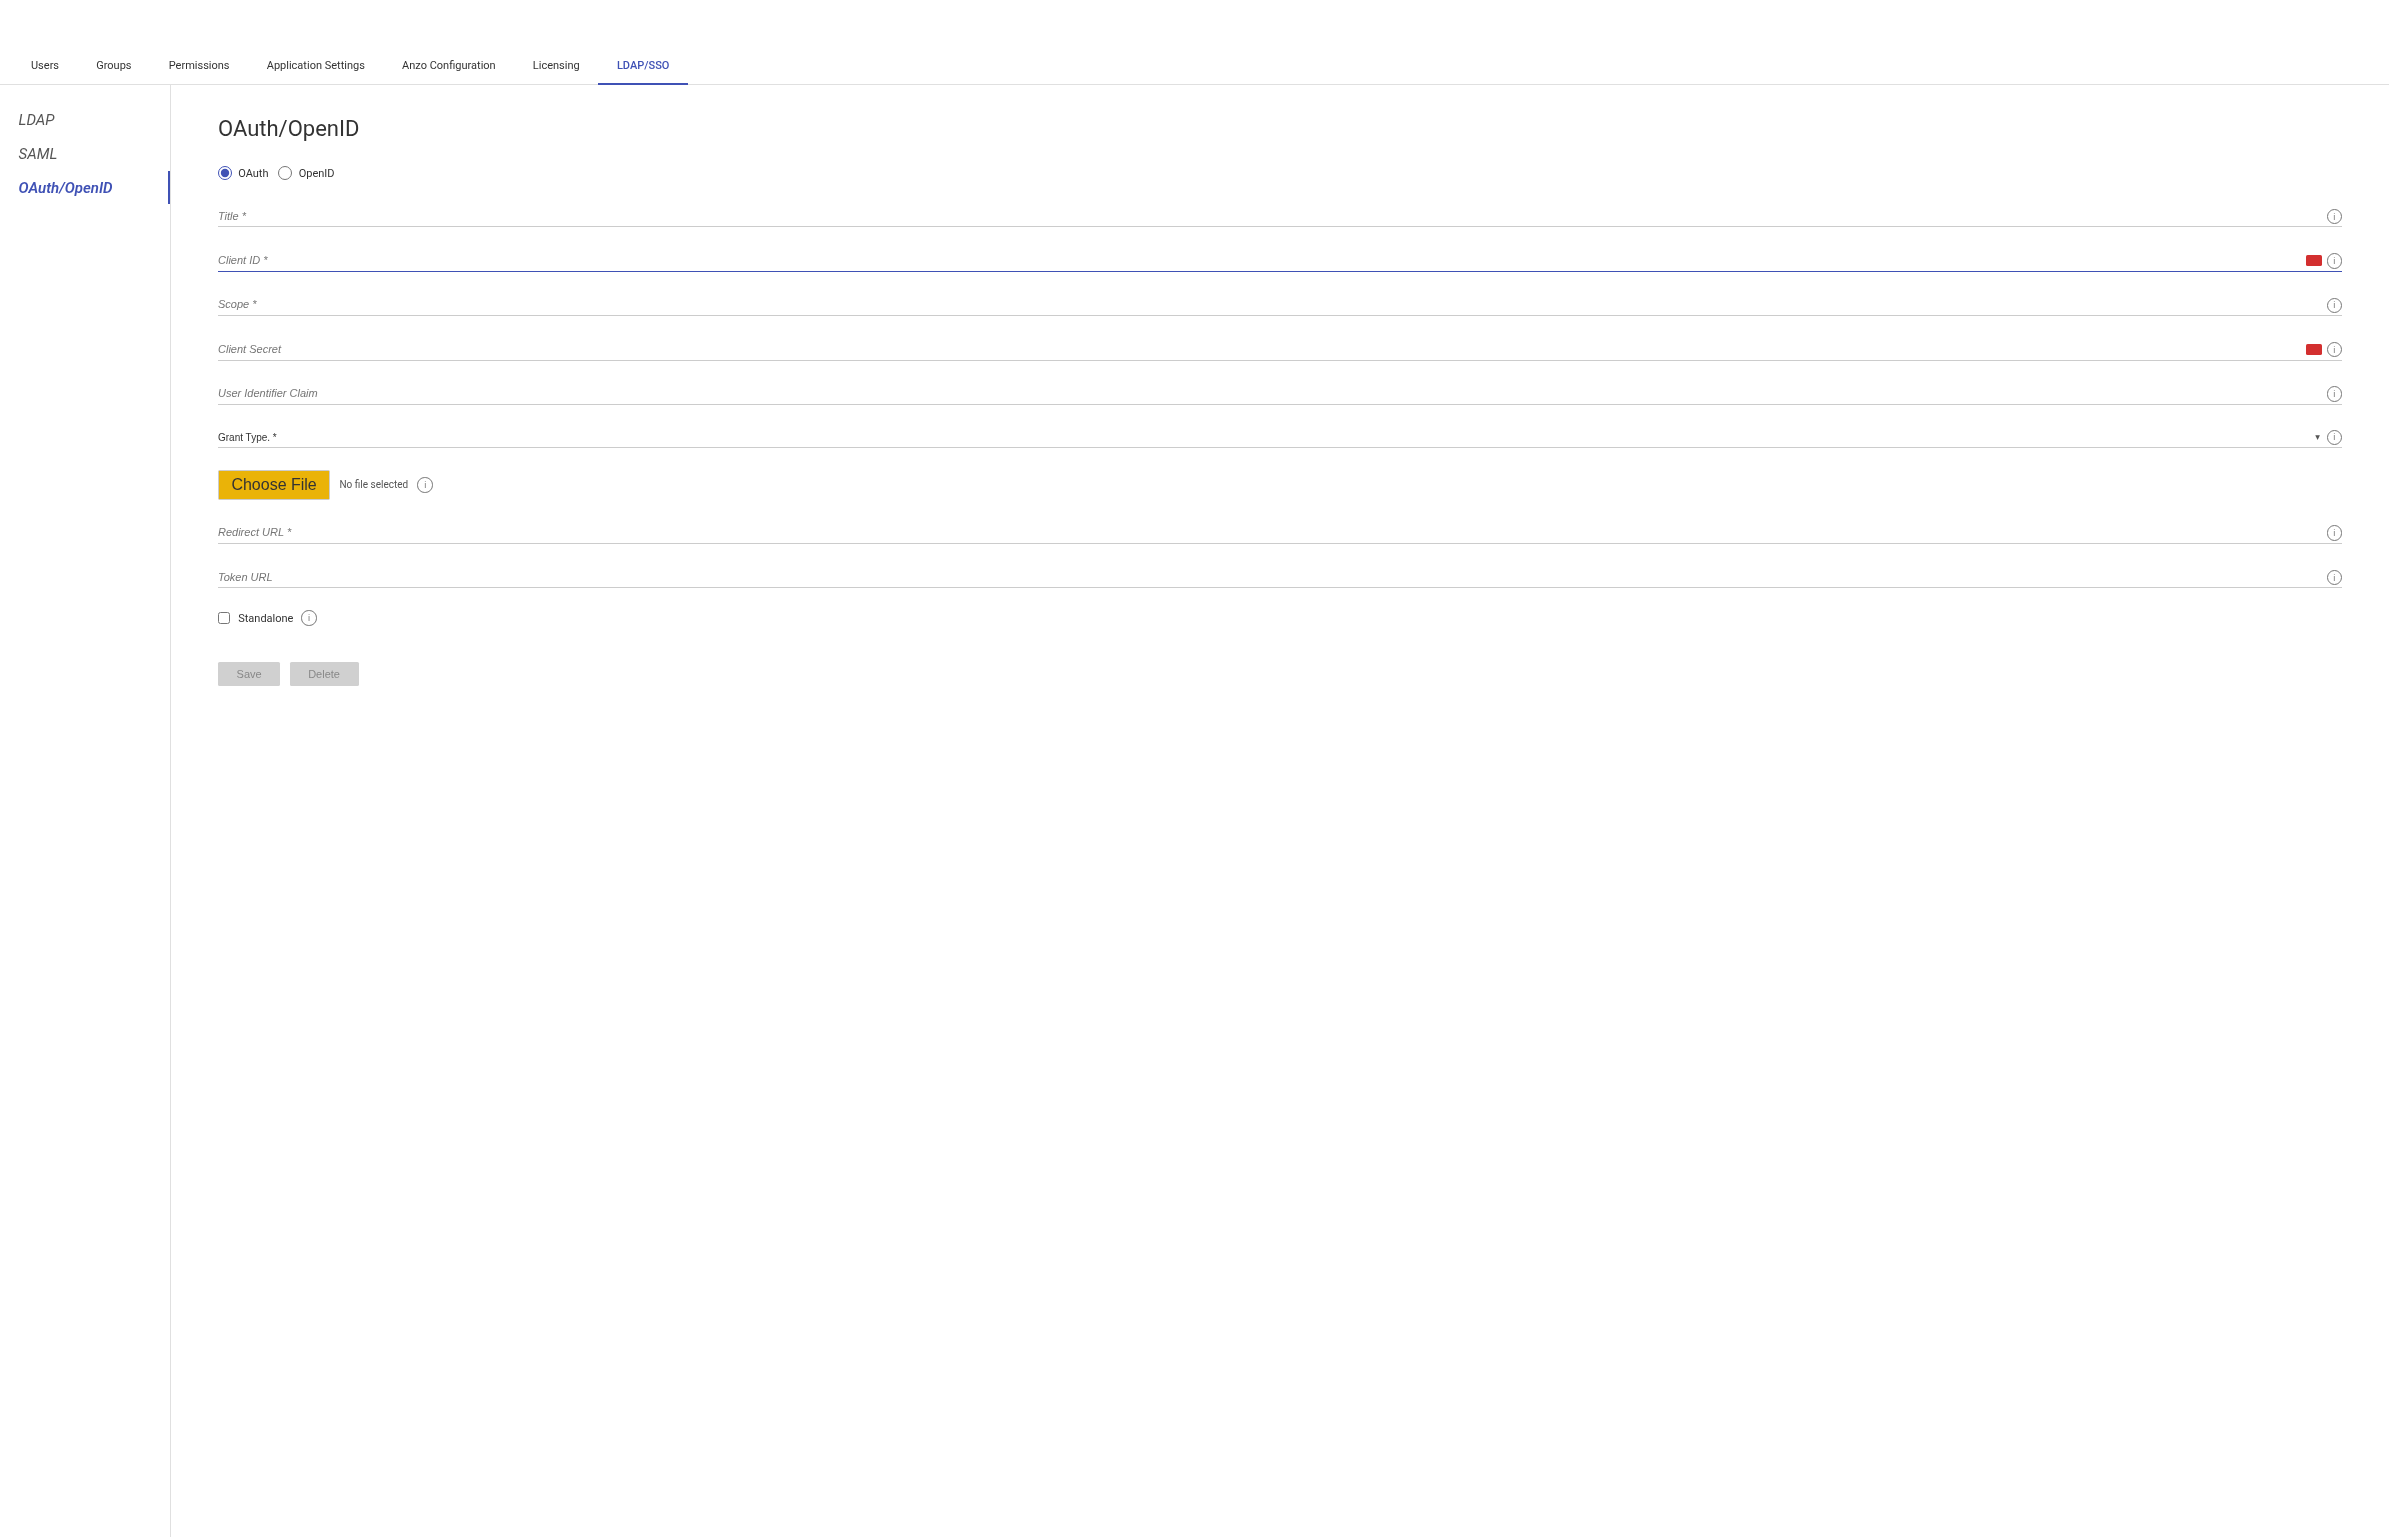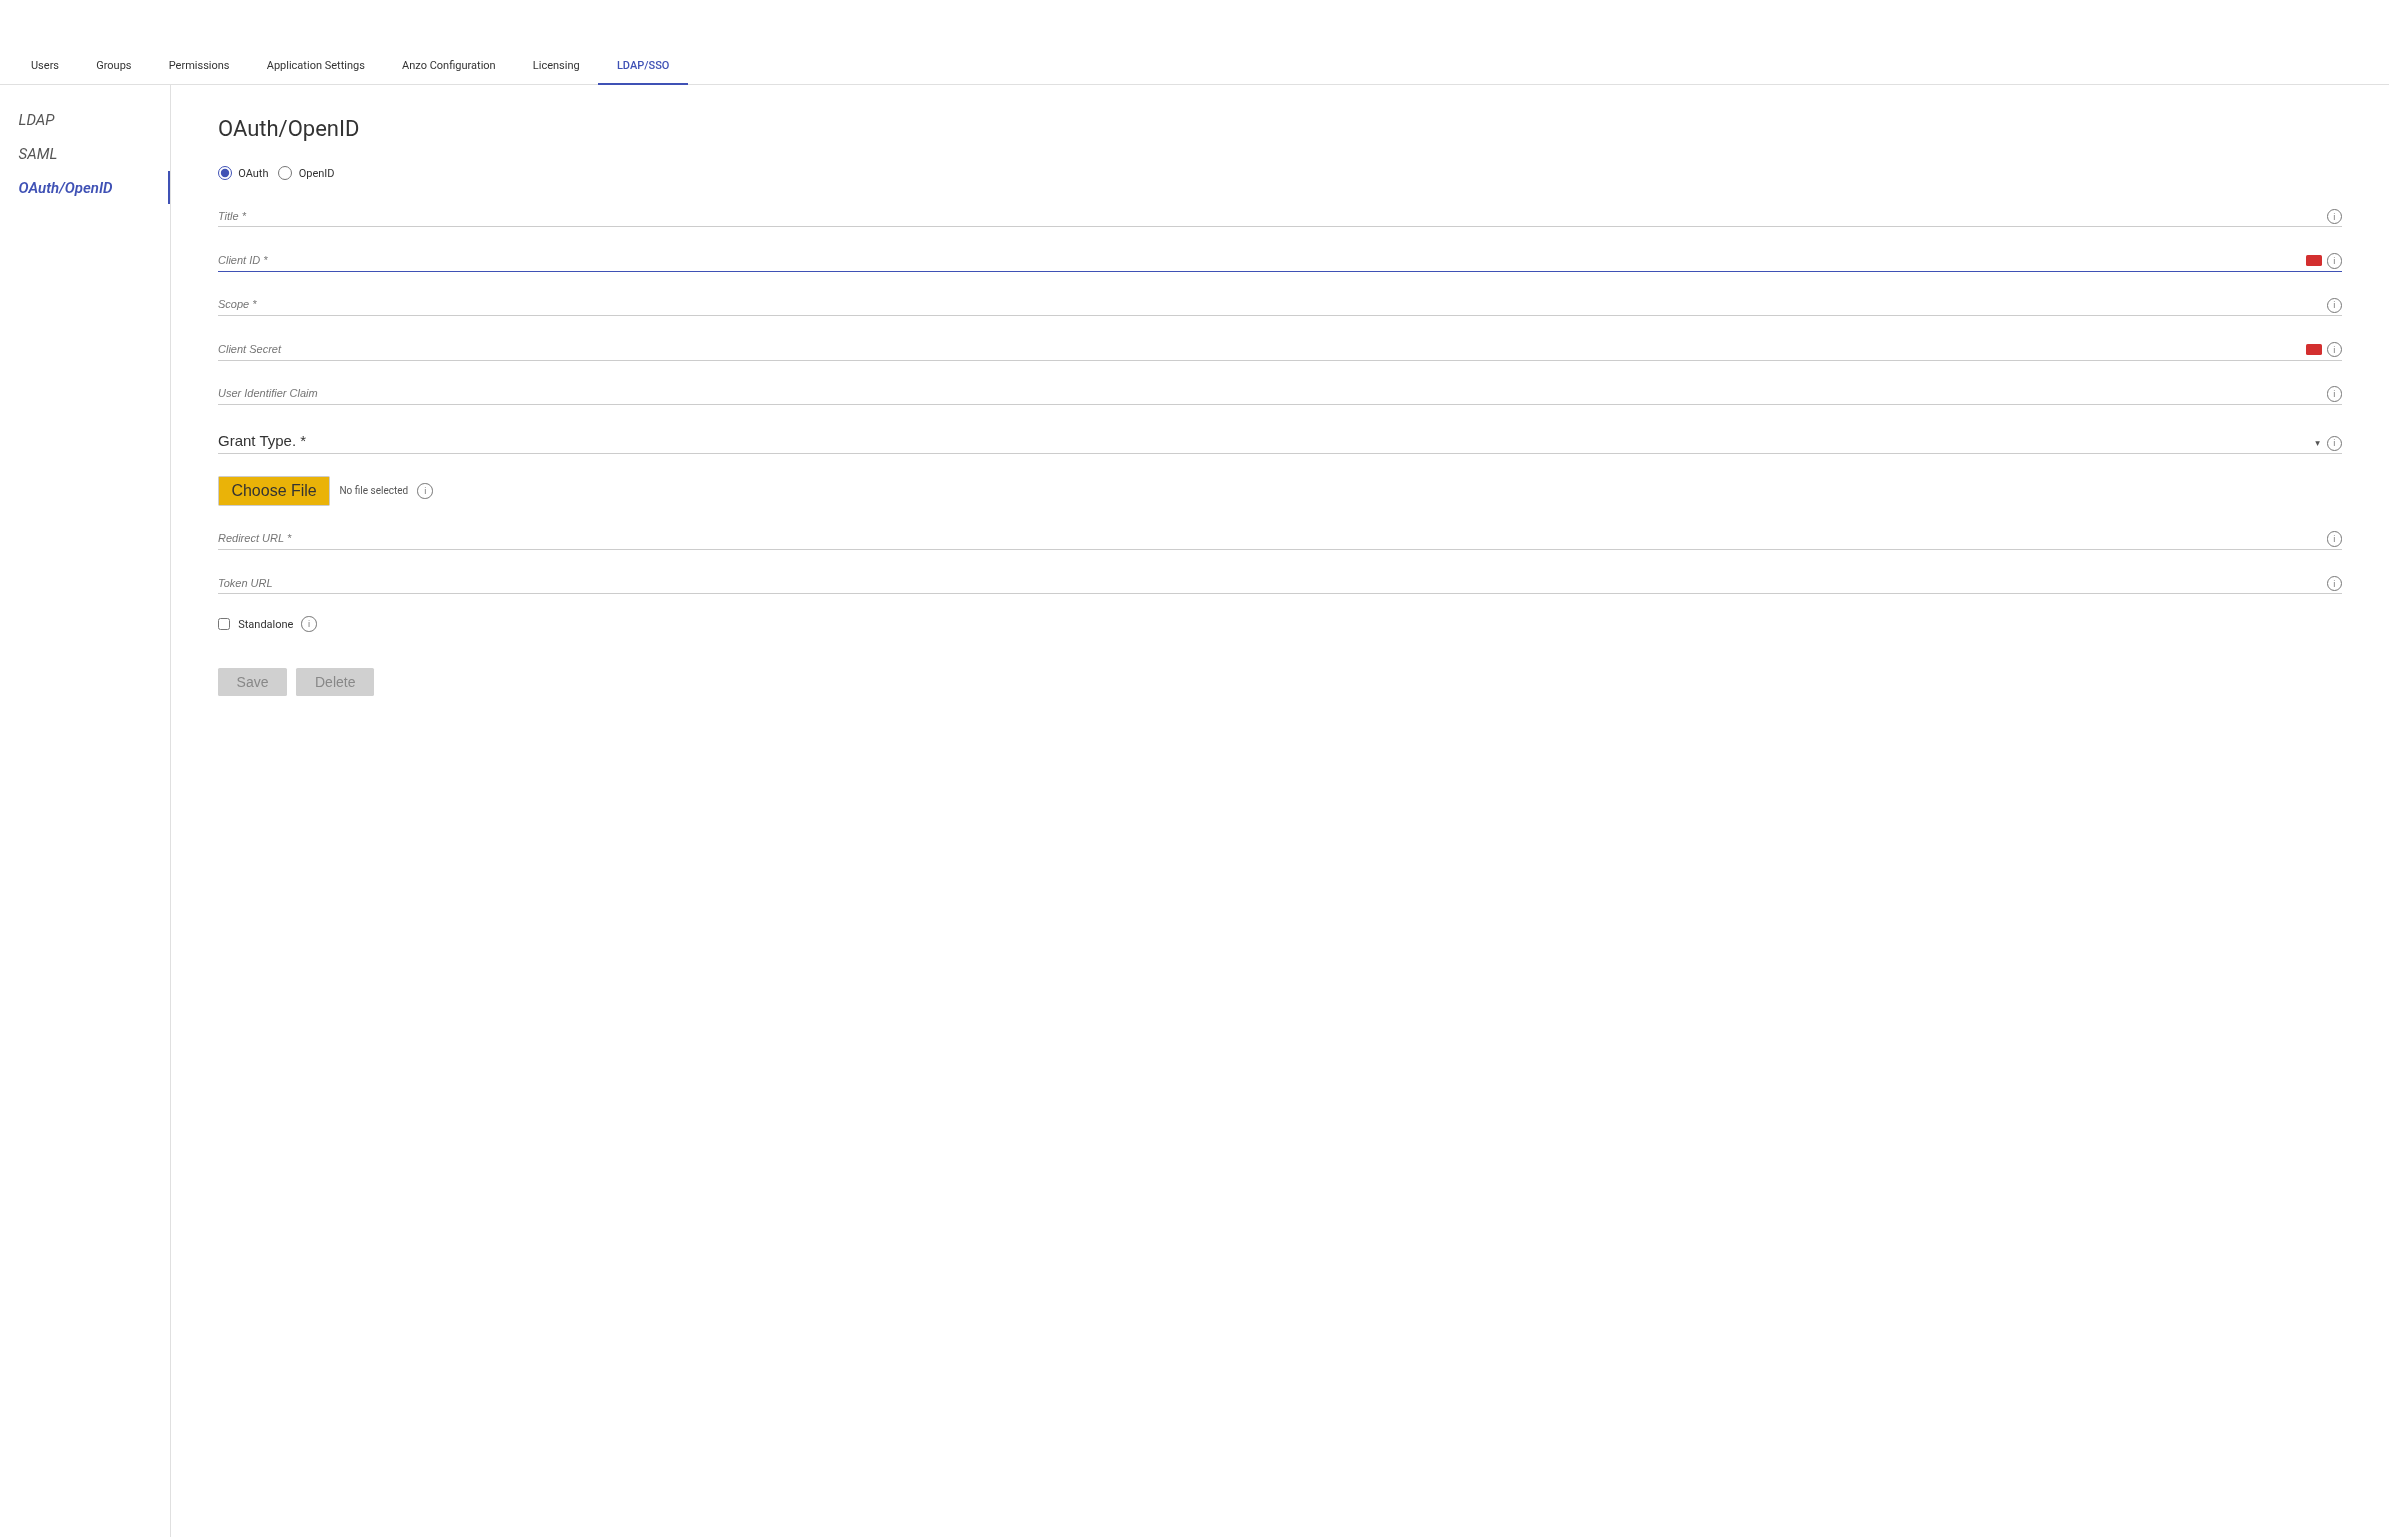--- a/index.html
+++ b/index.html
@@ -149,21 +149,21 @@
       justify-content: center;
       cursor: pointer;
     }
 
     
     .form-select {
       flex: 1;
       border: none;
       border-bottom: 0.8px solid #ccc;
       padding: 4.7px 31px 4.7px 0;
-      font-size: 15px;
+      font-size: 10px;
       outline: none;
       background: transparent;
       color: #333;
       appearance: none;
       cursor: pointer;
     }
     .select-arrow {
       position: absolute;
       right: 22px;
       bottom: 6.2px;
@@ -221,21 +221,21 @@
 
     
     .button-row {
       display: flex;
       gap: 9.3px;
     }
     .btn {
       padding: 6.2px 18.6px;
       border: none;
       border-radius: 1.6px;
-      font-size: 14px;
+      font-size: 11px;
       cursor: pointer;
     }
     .btn-save {
       background: #d0d0d0;
       color: #888;
     }
     .btn-delete {
       background: #d0d0d0;
       color: #888;
     }

